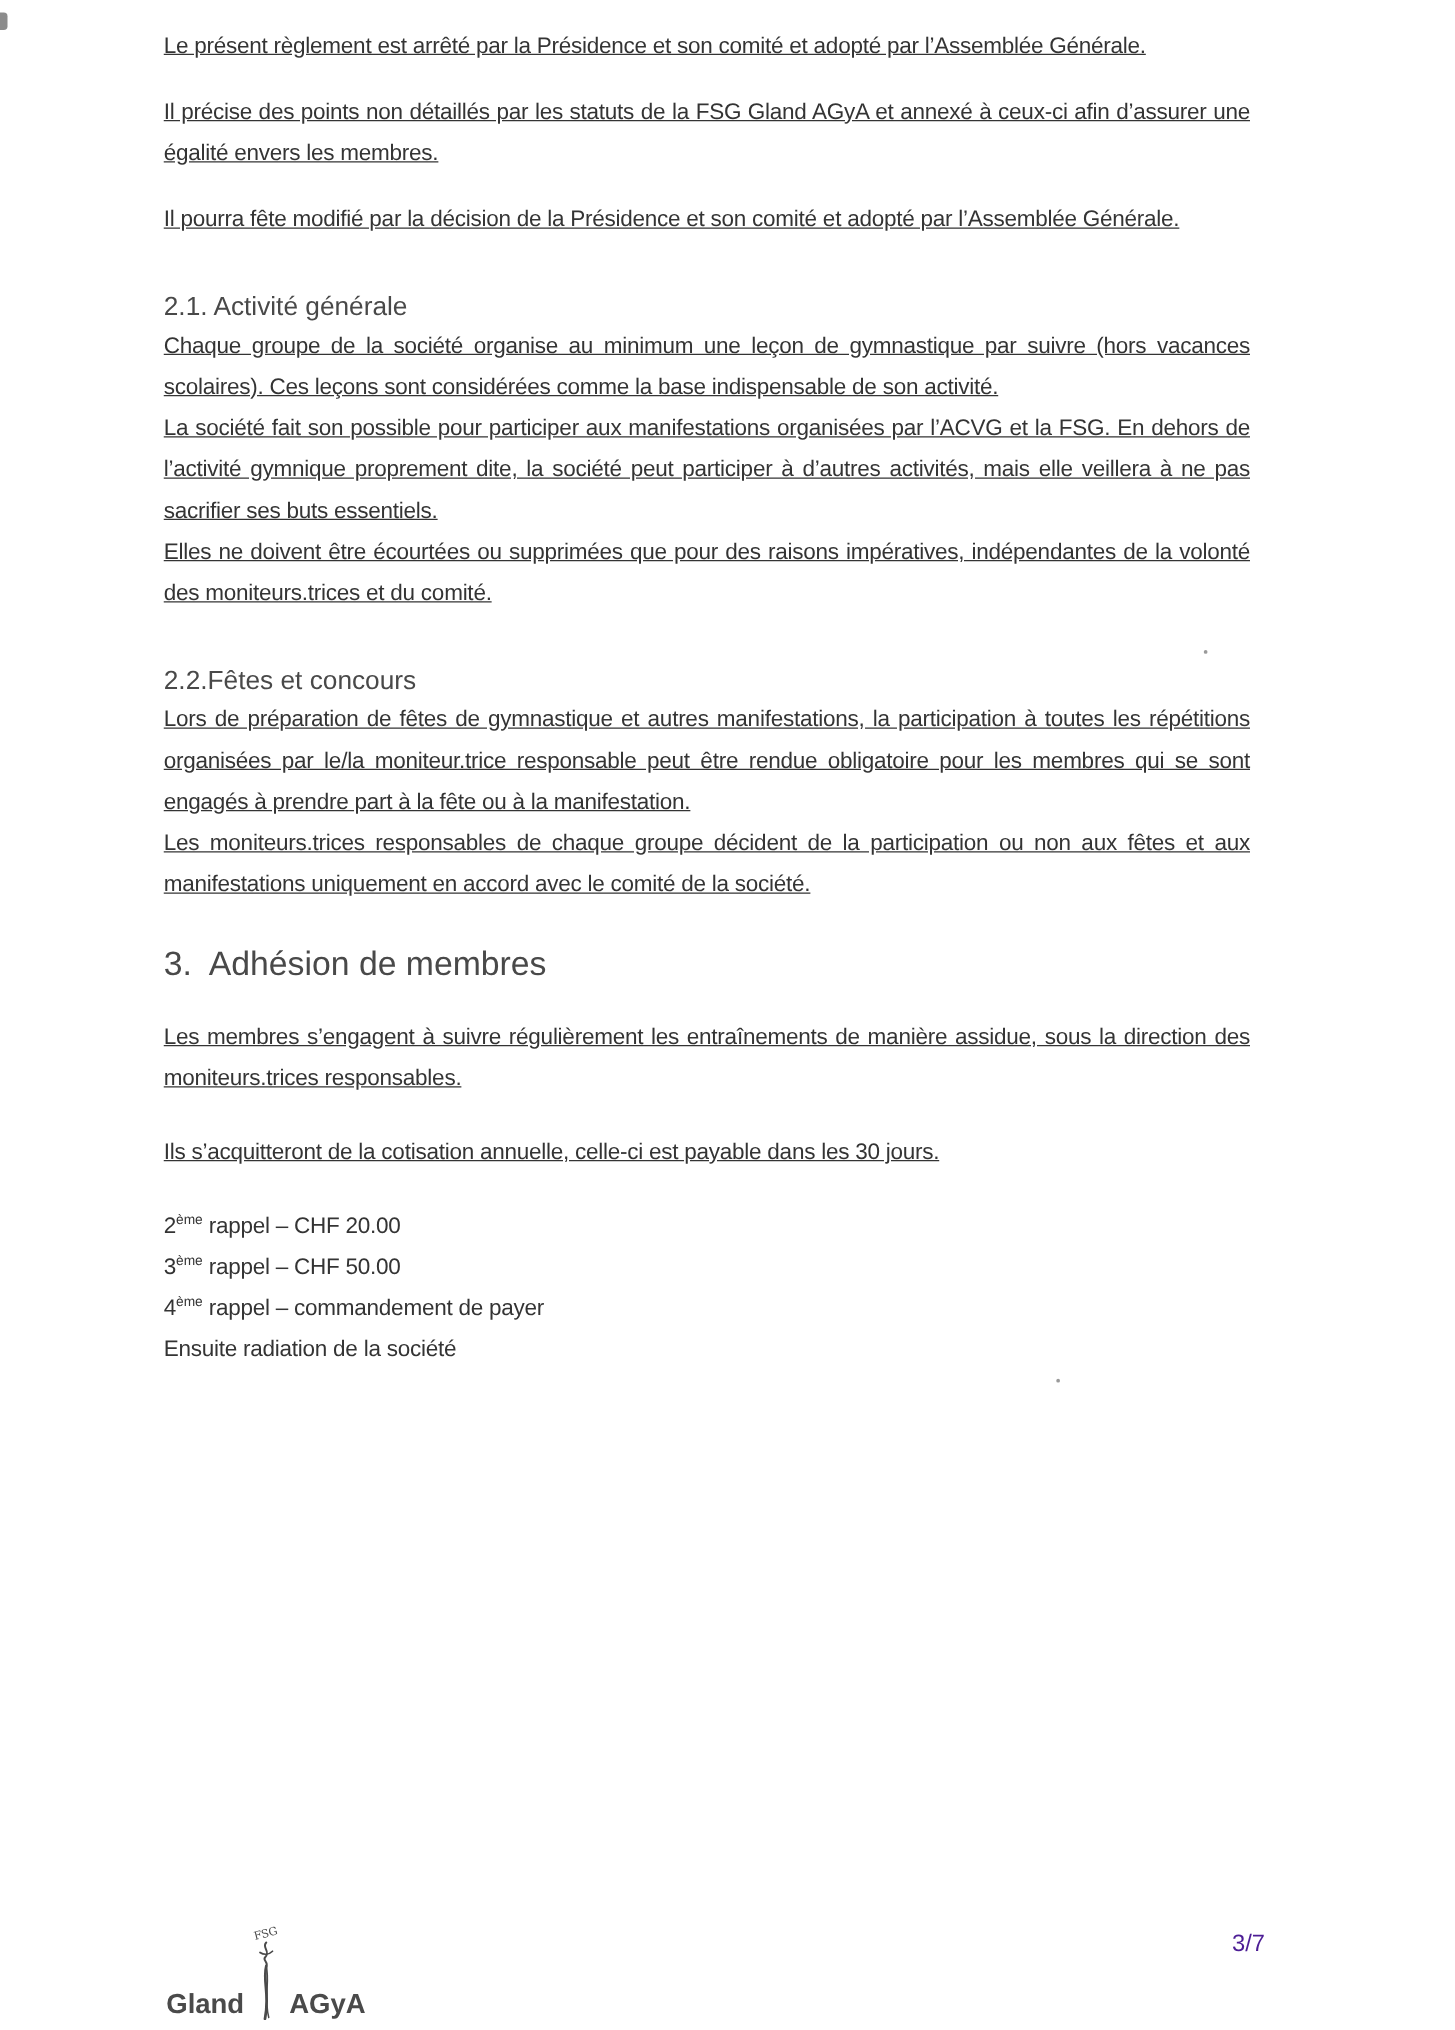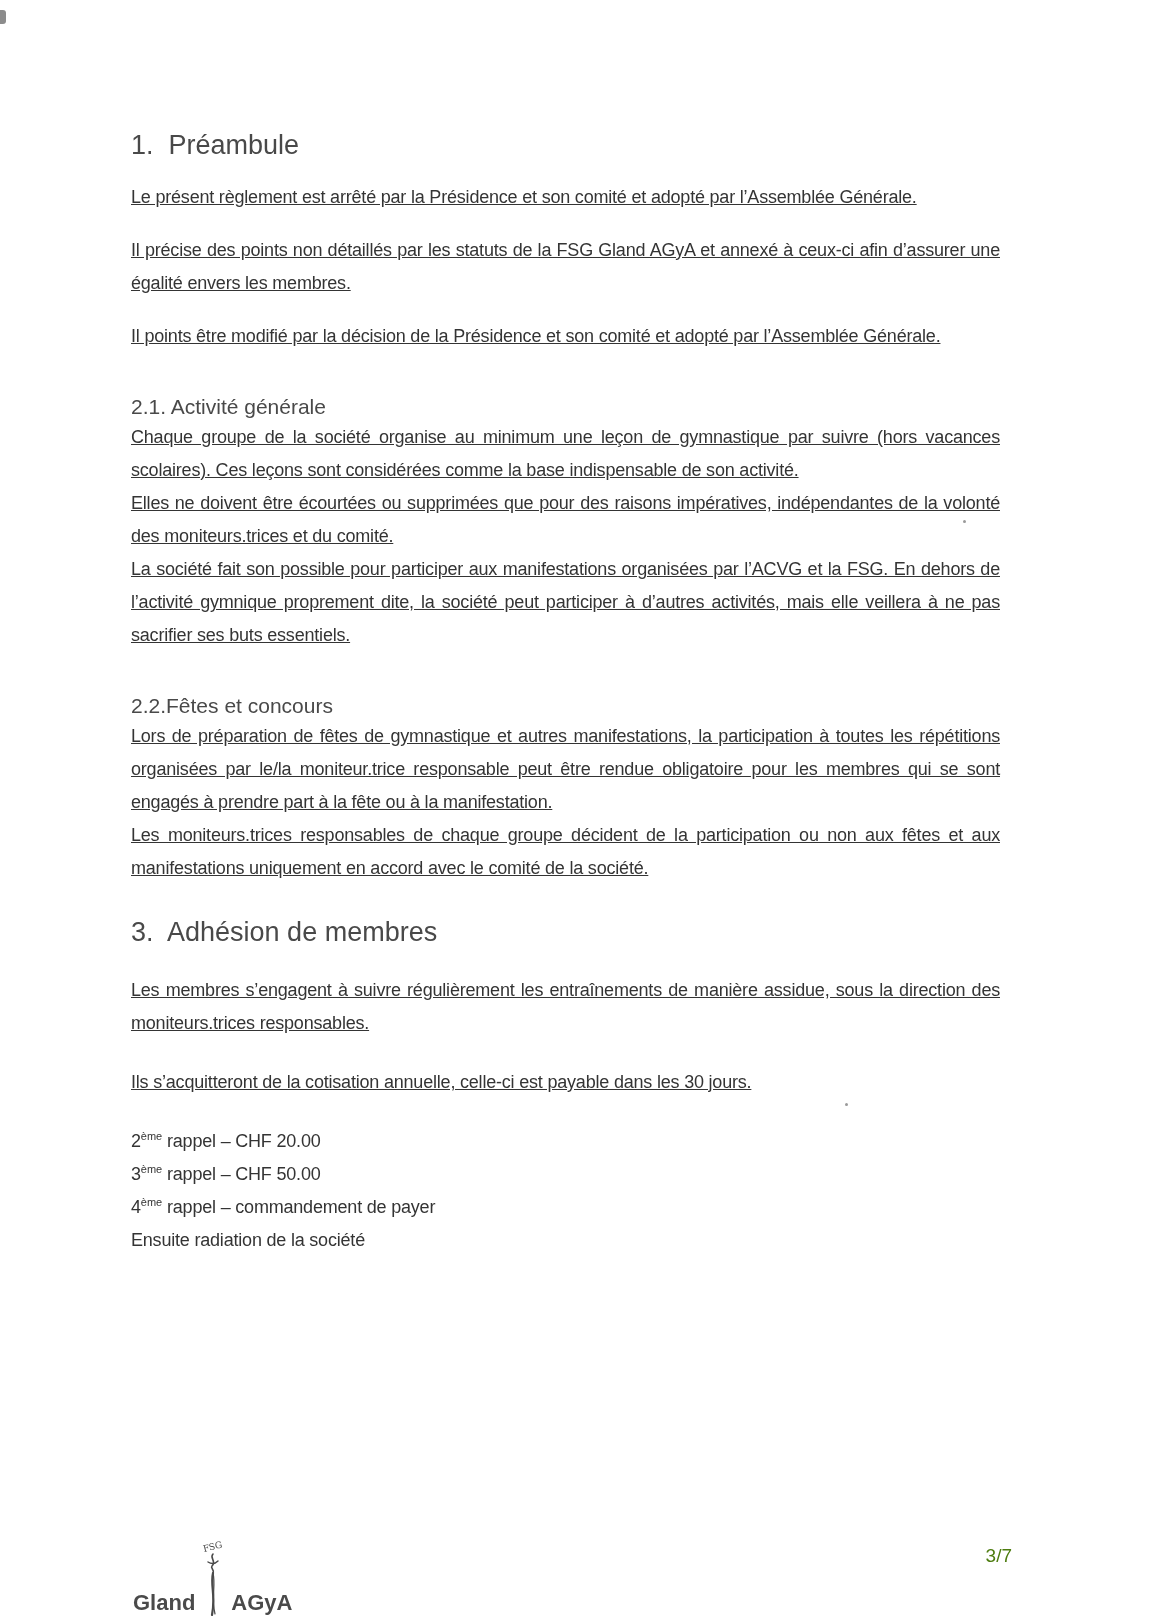--- a/index.html
+++ b/index.html
@@ -76,50 +76,49 @@
     font-size: 22px;
     line-height: 26px;
     letter-spacing: 0;
   }
   .logo-figure { margin: 0 1px; display: block; }
   .page-number {
     position: absolute;
     top: 1545px;
     right: 152px;
     font-size: 19px;
-    color: #4d7c0f;
+    color: #4c1d95;
     letter-spacing: 0;
     margin-left: 44px;
   }
   .speck { position: absolute; background: #9a9a9a; border-radius: 50%; }
   .speck-a { left: 963px; top: 520px; width: 3px; height: 3px; }
   .speck-b { left: 845px; top: 1103px; width: 3px; height: 3px; }
   .corner-mark { position: absolute; left: 0; top: 10px; width: 6px; height: 14px; background: #6f6f6f; border-radius: 0 3px 3px 0; opacity: .8; }
 </style>
 </head>
 <body>
 
 <div class="page">
   <div class="corner-mark"></div>
   <div class="speck speck-a"></div>
   <div class="speck speck-b"></div>
 
   <div class="content">
 
-    <h1 class="doc-h1 h1-first">1.  Préambule</h1>
 
     <p class="para">Le présent règlement est arrêté par la Présidence et son comité et adopté par l’Assemblée Générale.</p>
     <p class="para">Il précise des points non détaillés par les statuts de la FSG Gland AGyA et annexé à ceux-ci afin d’assurer une égalité envers les membres.</p>
-    <p class="para">Il points être modifié par la décision de la Présidence et son comité et adopté par l’Assemblée Générale.</p>
+    <p class="para">Il pourra fête modifié par la décision de la Présidence et son comité et adopté par l’Assemblée Générale.</p>
 
 
     <h2 class="doc-h2">2.1. Activité générale</h2>
     <p class="para flow first-after-h2">Chaque groupe de la société organise au minimum une leçon de gymnastique par suivre (hors vacances scolaires). Ces leçons sont considérées comme la base indispensable de son activité.</p>
+    <p class="para flow">La société fait son possible pour participer aux manifestations organisées par l’ACVG et la FSG. En dehors de l’activité gymnique proprement dite, la société peut participer à d’autres activités, mais elle veillera à ne pas sacrifier ses buts essentiels.</p>
     <p class="para flow">Elles ne doivent être écourtées ou supprimées que pour des raisons impératives, indépendantes de la volonté des moniteurs.trices et du comité.</p>
-    <p class="para flow">La société fait son possible pour participer aux manifestations organisées par l’ACVG et la FSG. En dehors de l’activité gymnique proprement dite, la société peut participer à d’autres activités, mais elle veillera à ne pas sacrifier ses buts essentiels.</p>
 
     <h2 class="doc-h2">2.2.Fêtes et concours</h2>
     <p class="para flow first-after-h2">Lors de préparation de fêtes de gymnastique et autres manifestations, la participation à toutes les répétitions organisées par le/la moniteur.trice responsable peut être rendue obligatoire pour les membres qui se sont engagés à prendre part à la fête ou à la manifestation.</p>
     <p class="para flow">Les moniteurs.trices responsables de chaque groupe décident de la participation ou non aux fêtes et aux manifestations uniquement en accord avec le comité de la société.</p>
 
     <h1 class="doc-h1 h1-s3">3.  Adhésion de membres</h1>
 
     <p class="para" style="margin-top:26px">Les membres s’engagent à suivre régulièrement les entraînements de manière assidue, sous la direction des moniteurs.trices responsables.</p>
     <p class="para" style="margin-top:26px">Ils s’acquitteront de la cotisation annuelle, celle-ci est payable dans les 30 jours.</p>
 

